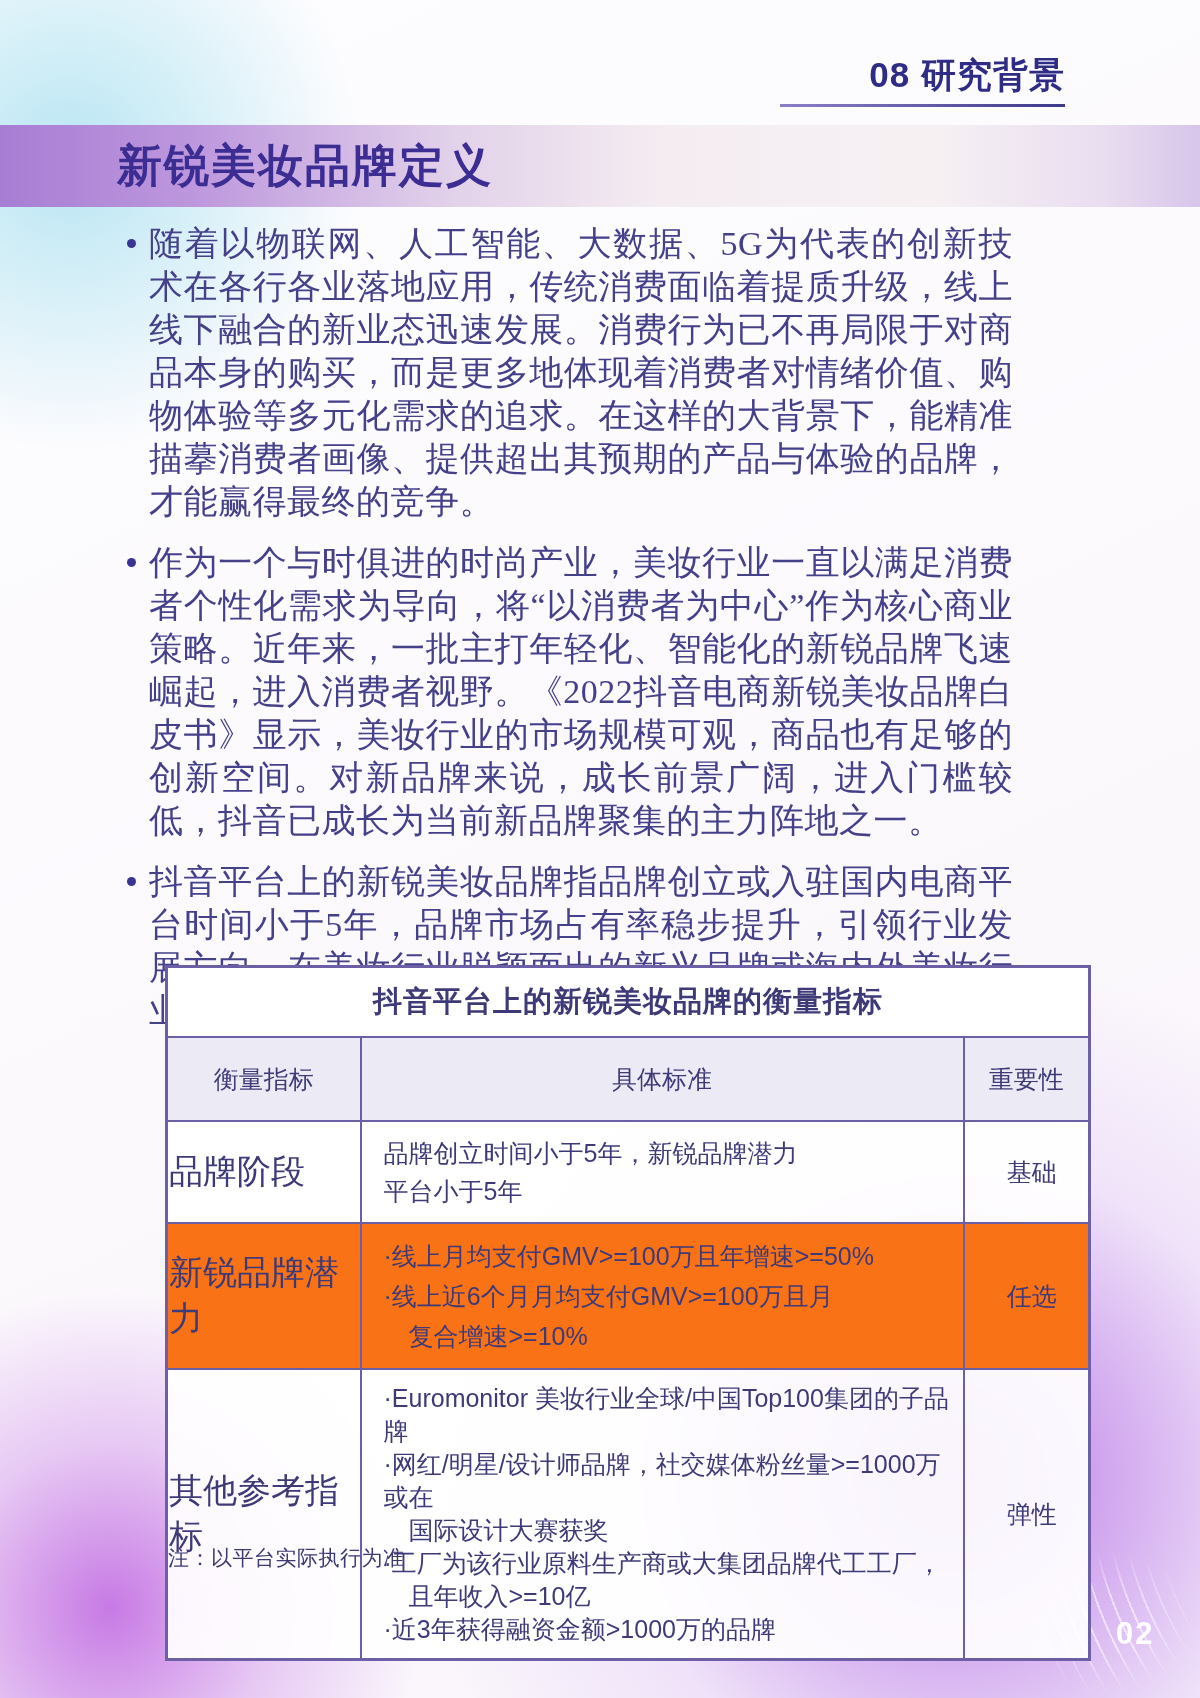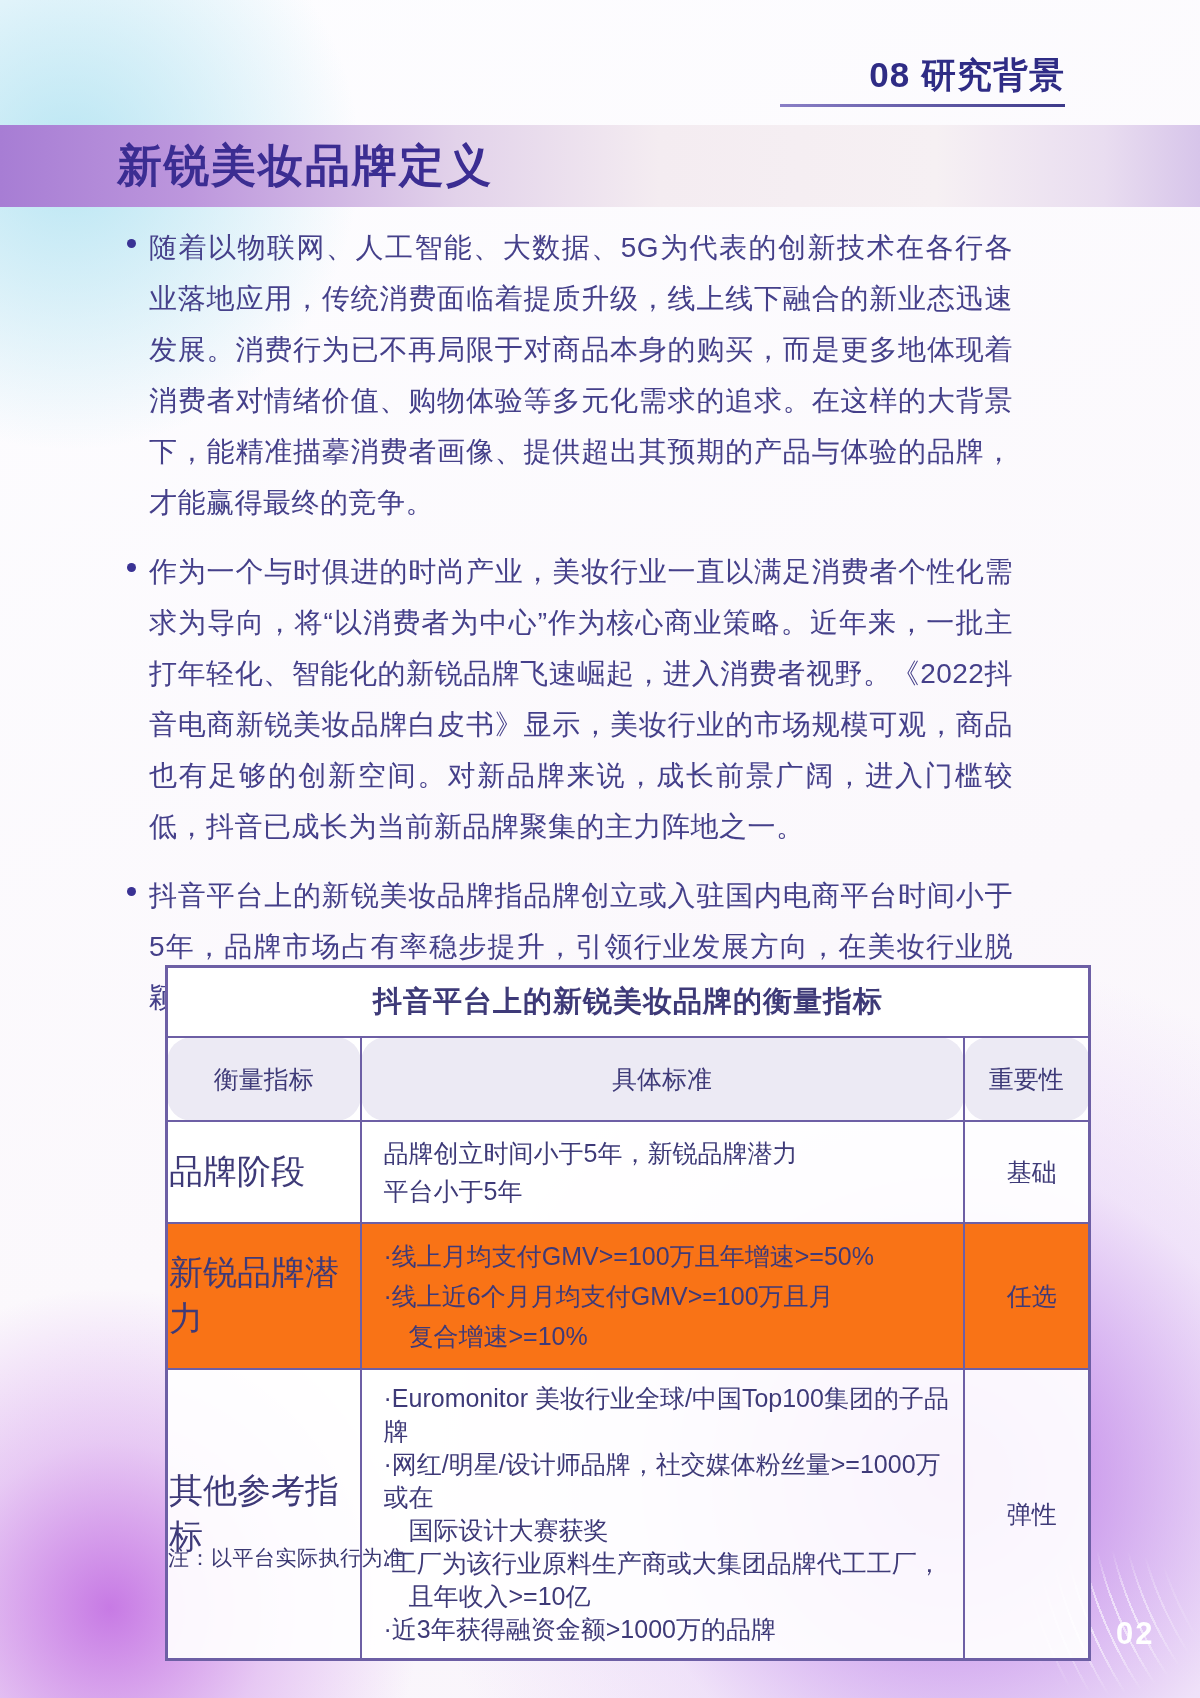--- a/index.html
+++ b/index.html
@@ -38,43 +38,43 @@
     background:linear-gradient(90deg,#a77dd4 0%,#bd97dd 16%,#e2d2ea 38%,#f4ecf1 55%,#f6f0f3 78%,#e9ddf0 92%,#d7c5ea 100%);
   }
   .banner-title{
     position:absolute;left:90px;top:0;line-height:82px;
     font-size:45px;font-weight:bold;color:#3b2d92;letter-spacing:2px;margin-left:27px;
   }
   
   .content{position:absolute;top:222px;left:125px;width:888px;}
   .para{
     position:relative;padding-left:24px;margin:0 0 18px 0;
-    font-size:28px;line-height:51px;color:#45408a;
-    text-align:justify;letter-spacing:.5px;
+    font-size:34px;line-height:43px;color:#45408a;
+    text-align:justify;letter-spacing:.5px;font-family:Liberation Serif, serif;
   }
   .dot{
     position:absolute;left:2px;top:17px;width:9px;height:9px;border-radius:50%;
     background:#3a3294;
   }
   
   .table-wrap{position:absolute;top:965px;left:165px;width:746px;}
   table.metrics{
     width:923px;border-collapse:collapse;table-layout:fixed;
     background:rgba(255,255,255,.92);
     border:3px solid #6d5fa5;
   }
   table.metrics td{
     border:2px solid #6d5fa5;color:#3e3a78;vertical-align:middle;
   }
   td.tbl-title{
     height:66px;text-align:center;font-size:29px;font-weight:bold;color:#2f3078;
     letter-spacing:1px;background:#fff;
   }
   tr.head td{
-    height:80px;text-align:center;font-size:25px;background:#eceaf4;border-radius:25px;
+    height:80px;text-align:center;font-size:25px;background:#eceaf4;
   }
   td.ind{ text-align:left;font-size:34px; }
   td.crit{
     font-size:25px;padding:12px 10px 12px 22px;white-space:pre-line;text-align:left;
   }
   td.imp{ text-align:center;font-size:25px;padding-left:12px; }
   tr.shade td{ background:#f97316; }
   tr.r1 td.crit{ line-height:38px; }
   tr.r2 td.crit{ line-height:40px; }
   tr.r3 td.crit{ line-height:33px; }

